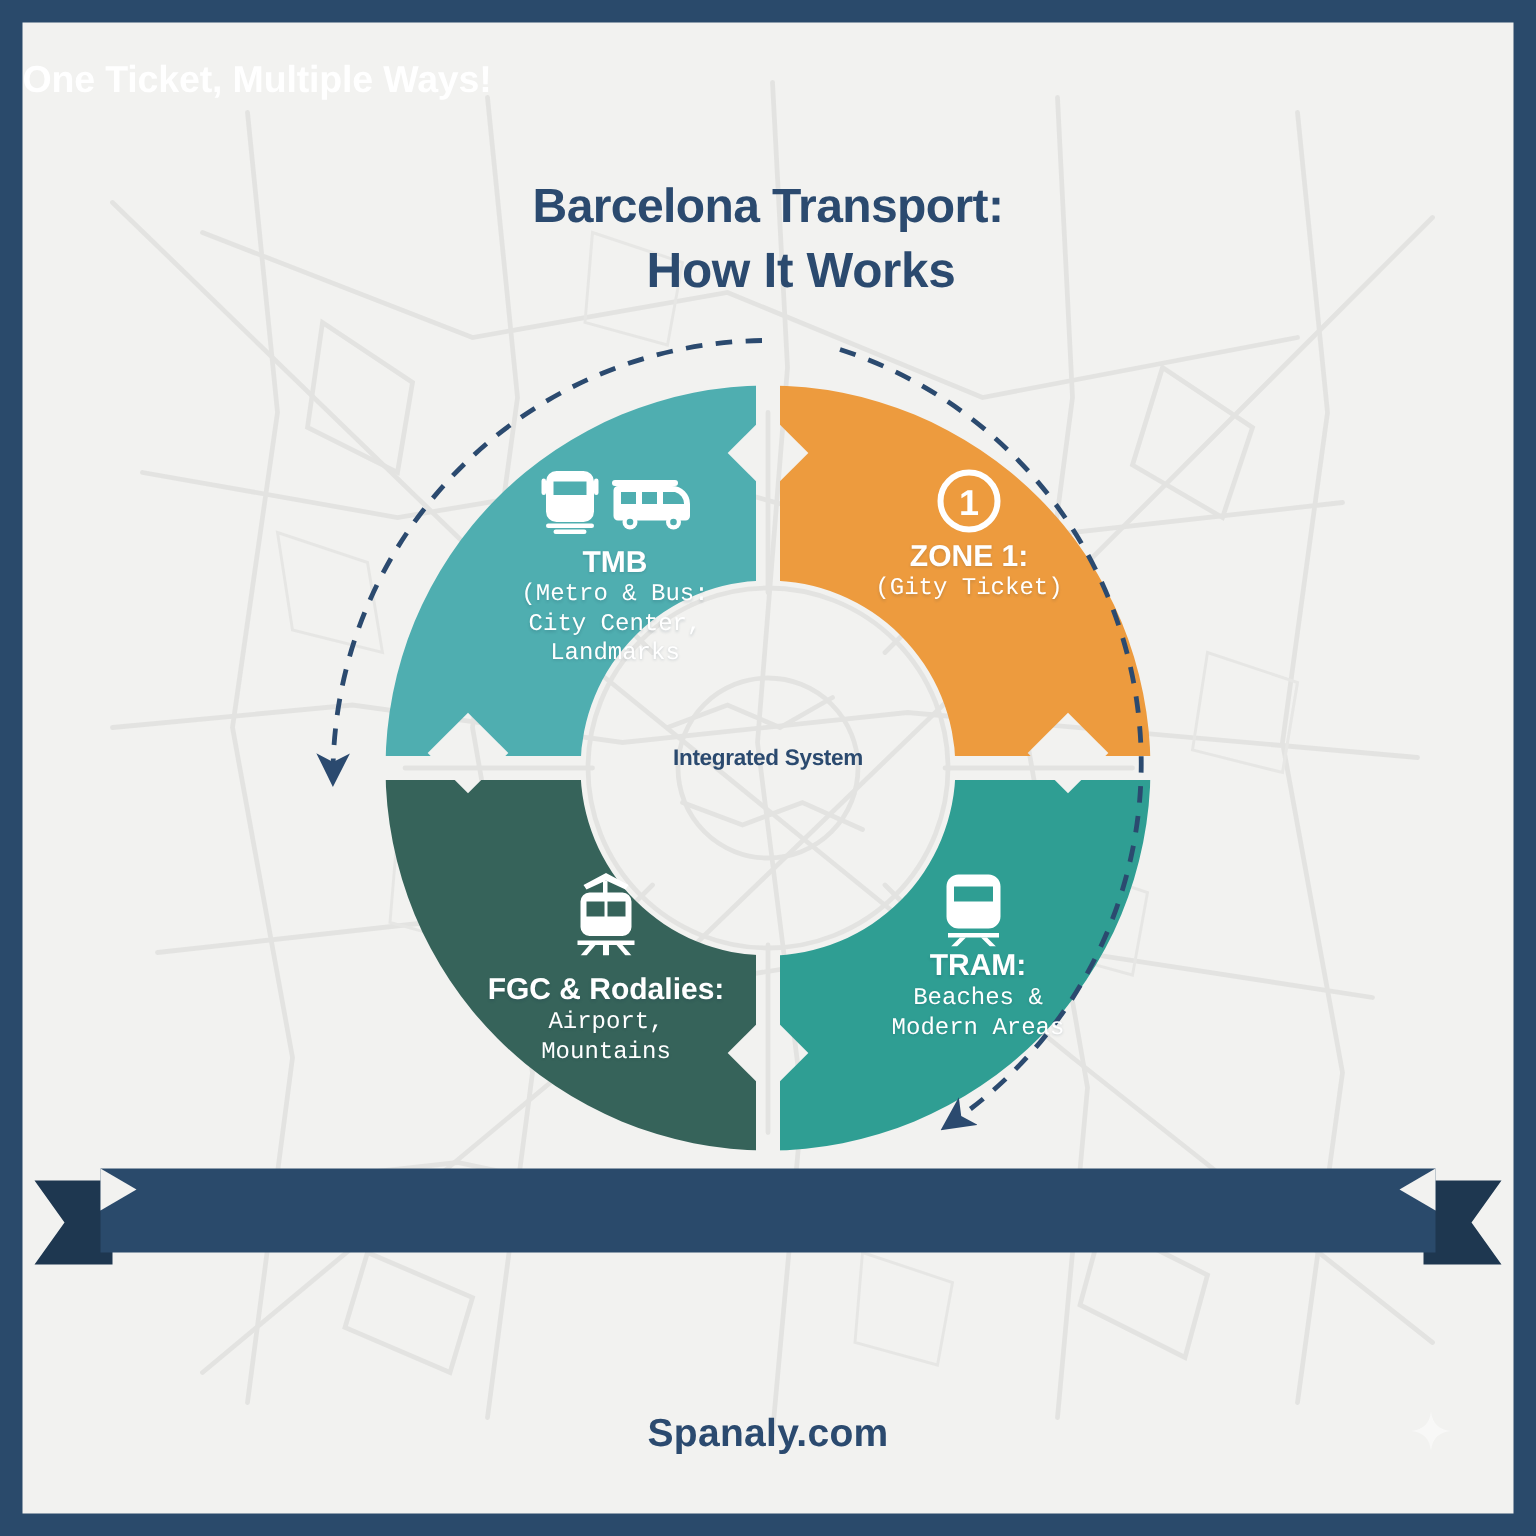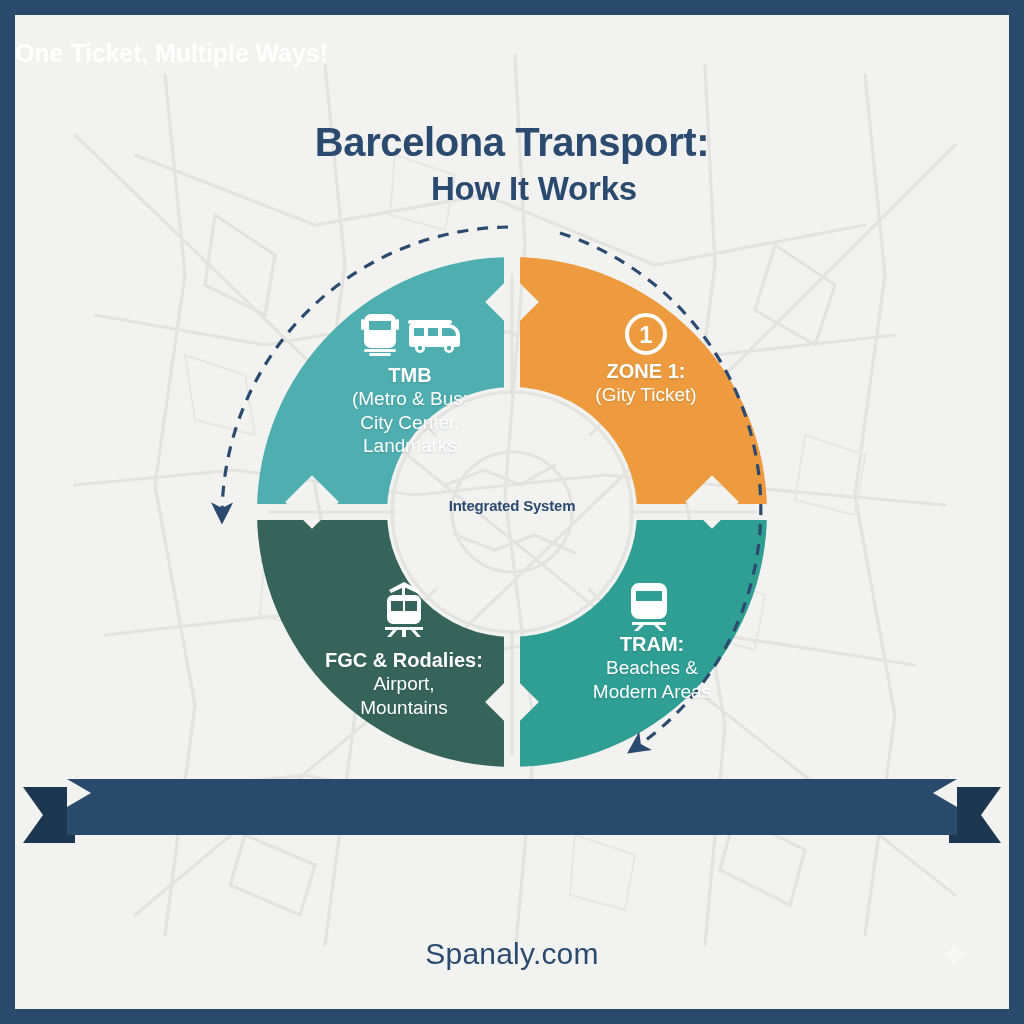--- a/index.html
+++ b/index.html
@@ -37,21 +37,21 @@
   }
   .ttl-wrap {
     position: absolute;
     left: 0;
     top: 105px;
     width: 994px;
     text-align: center;
     z-index: 6;
   }
   .ttl-1 {
-    font-size: 40px;
+    font-size: 32px;
     font-weight: bold;
     color: #2B4A6F;
     letter-spacing: -0.4px;
     line-height: 1.12;
   }
   .ttl-2 {
     font-size: 33px;
     font-weight: bold;
     color: #2B4A6F;
     letter-spacing: -0.2px;
@@ -61,44 +61,45 @@
   }
   .footer-wrap {
     position: absolute;
     left: 0;
     bottom: 38px;
     width: 994px;
     text-align: center;
     z-index: 6;
   }
   .footer-txt {
-    font-size: 30px;
-    font-weight: normal;
+    font-size: 26px;
+    font-weight: bold;
     color: #2B4A6F;
     letter-spacing: 0.2px;
     margin-top: 20px;
   }
   .seg-label {
     position: absolute;
     z-index: 5;
     color: #FFFFFF;
     text-align: center;
     line-height: 1.22;
     text-shadow: 0 1px 2px rgba(20,50,70,0.18);
     pointer-events: none;
   }
   .seg-head {
     font-size: 20px;
     font-weight: bold;
     display: block;
   }
   .seg-sub {
-    font-size: 19px;
+    font-size: 16px;
     font-weight: normal;
     display: block;
+    font-family: Liberation Mono, monospace;
   }
   .seg-icon {
     position: absolute;
     z-index: 5;
   }
   .center-label {
     position: absolute;
     z-index: 5;
     width: 300px;
     text-align: center;

